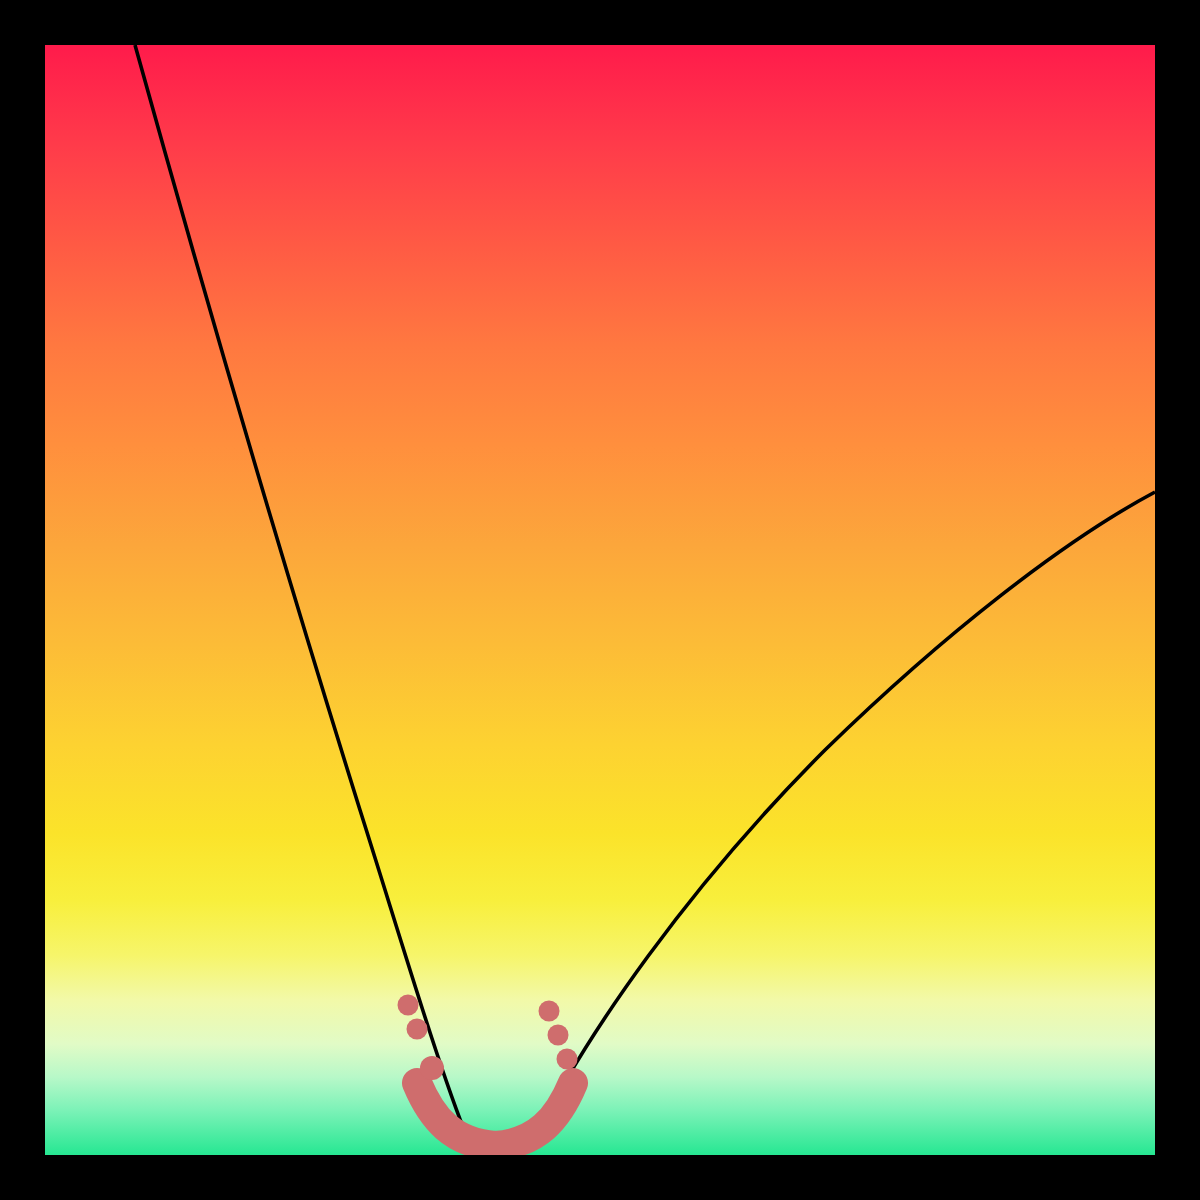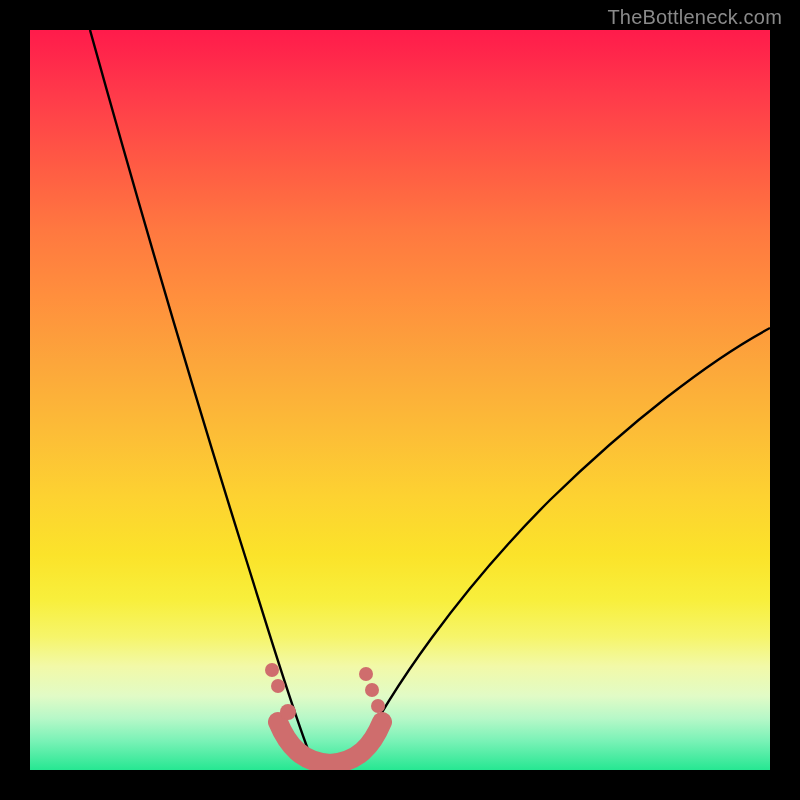--- a/index.html
+++ b/index.html
@@ -62,21 +62,20 @@
   }
   svg.curve {
     position: absolute;
     inset: 0;
   }
 </style>
 </head>
 <body>
 
 <div class="frame">
-  <div class="watermark">TheBottleneck.com</div>
 
   <div class="plot-area">
     <div class="gradient"></div>
 
     <svg class="curve" viewBox="0 0 740 740" preserveAspectRatio="none">
 
       <path d="M 60 0
                C 110 180, 160 350, 210 510
                C 240 605, 262 680, 282 730" fill="none" stroke="#000" stroke-width="2.4"></path>
 

